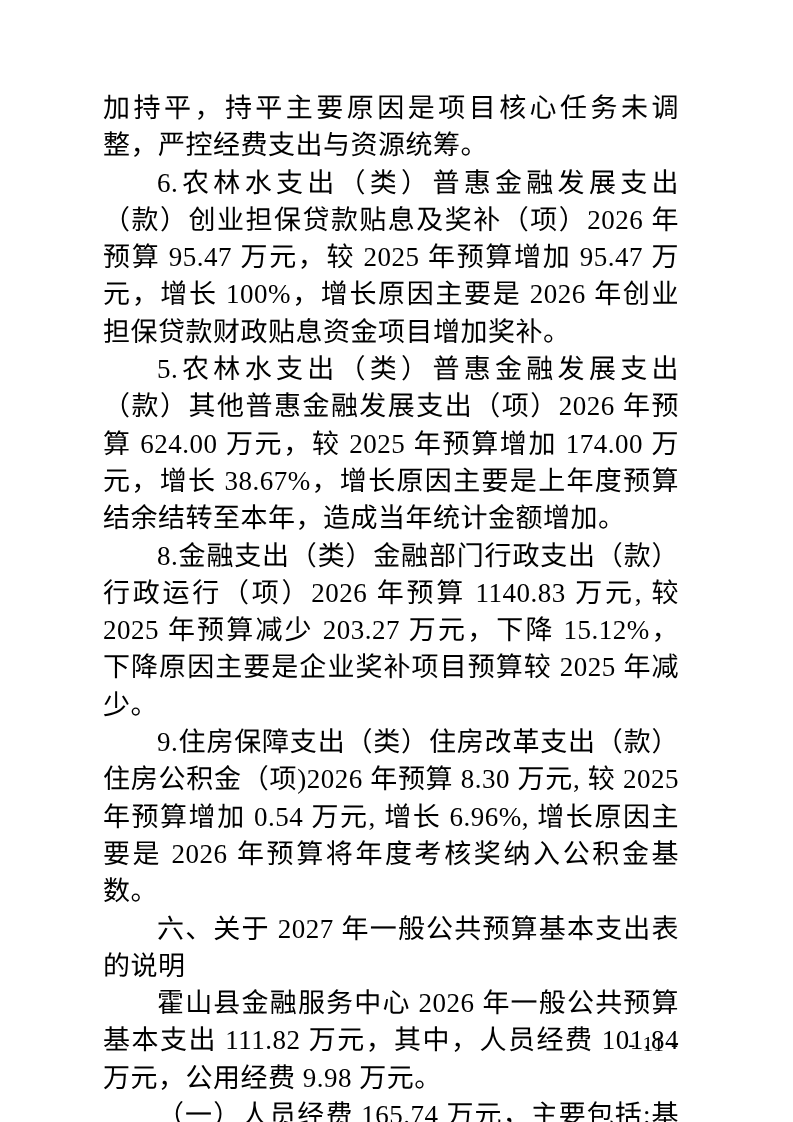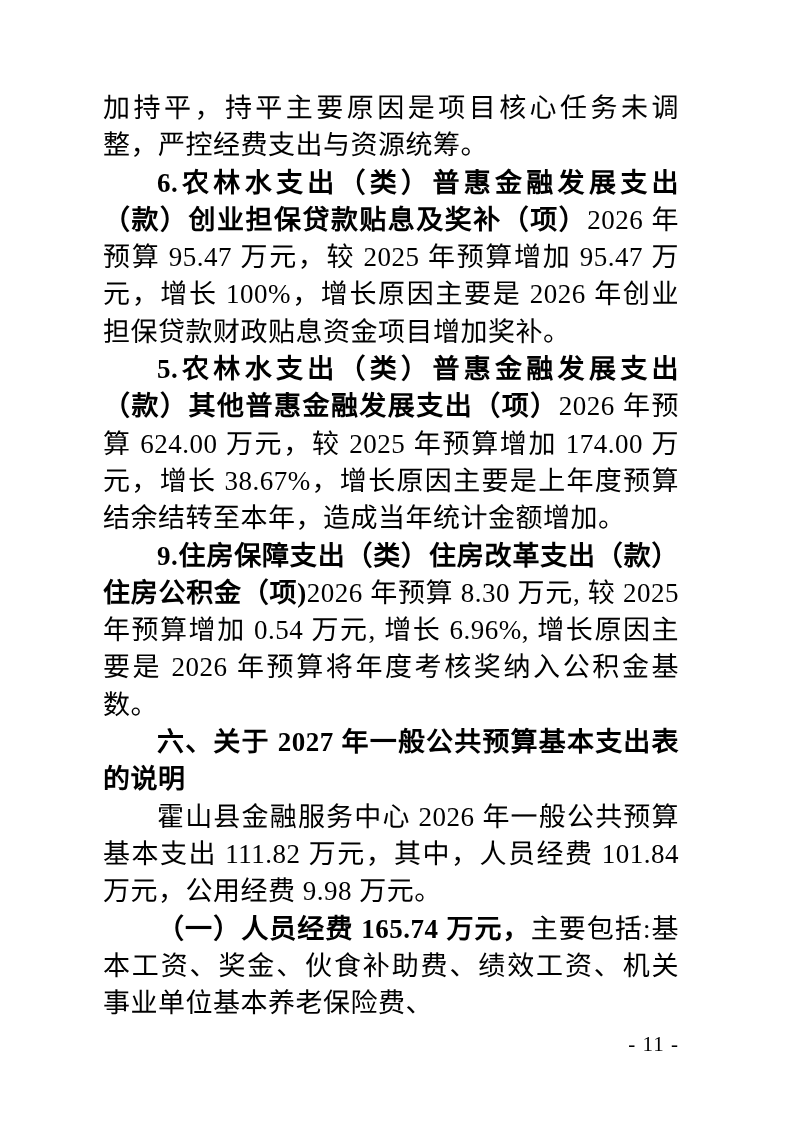--- a/index.html
+++ b/index.html
@@ -23,21 +23,21 @@
     top: 90px;
     width: 576px;
     font-size: 27px;
     line-height: 37.3px;
     text-align: justify;
     text-justify: inter-ideograph;
     letter-spacing: 0.5px;
   }
   .para { margin: 0; padding: 0; }
   .para.indent { text-indent: 2em; }
-  .lead { font-weight: bold; margin-top: 45px; }
+  .lead { font-weight: normal; margin-top: 45px; }
   .footer {
     position: absolute;
     left: 103px;
     top: 1031px;
     width: 576px;
     text-align: right;
     font-size: 21px;
     line-height: 26px;
     color: #000000;
     letter-spacing: 1px;
@@ -49,20 +49,21 @@
 <div class="page">
 
   <div class="content">
 
     <p class="para"><span>加持平，持平主要原因是项目核心任务未调整，严控经费支出与资源统筹。</span></p>
 
     <p class="para indent"><span class="lead">6.农林水支出（类）普惠金融发展支出（款）创业担保贷款贴息及奖补（项）</span><span>2026 年预算 95.47 万元，较 2025 年预算增加 95.47 万元，增长 100%，增长原因主要是 2026 年创业担保贷款财政贴息资金项目增加奖补。</span></p>
 
     <p class="para indent"><span class="lead">5.农林水支出（类）普惠金融发展支出（款）其他普惠金融发展支出（项）</span><span>2026 年预算 624.00 万元，较 2025 年预算增加 174.00 万元，增长 38.67%，增长原因主要是上年度预算结余结转至本年，造成当年统计金额增加。</span></p>
 
+    <p class="para indent"><span class="lead">8.金融支出（类）金融部门行政支出（款）行政运行（项）</span><span>2026 年预算 1140.83 万元, 较 2025 年预算减少 203.27 万元，下降 15.12%，下降原因主要是企业奖补项目预算较 2025 年减少。</span></p>
 
     <p class="para indent"><span class="lead">9.住房保障支出（类）住房改革支出（款）住房公积金（项)</span><span>2026 年预算 8.30 万元, 较 2025 年预算增加 0.54 万元, 增长 6.96%, 增长原因主要是 2026 年预算将年度考核奖纳入公积金基数。</span></p>
 
     <p class="para indent"><span class="lead">六、关于 2027 年一般公共预算基本支出表的说明</span></p>
 
     <p class="para indent"><span>霍山县金融服务中心 2026 年一般公共预算基本支出 111.82 万元，其中，人员经费 101.84 万元，公用经费 9.98 万元。</span></p>
 
     <p class="para indent"><span class="lead">（一）人员经费 165.74 万元，</span><span>主要包括:基本工资、奖金、伙食补助费、绩效工资、机关事业单位基本养老保险费、</span></p>
 
   </div>

